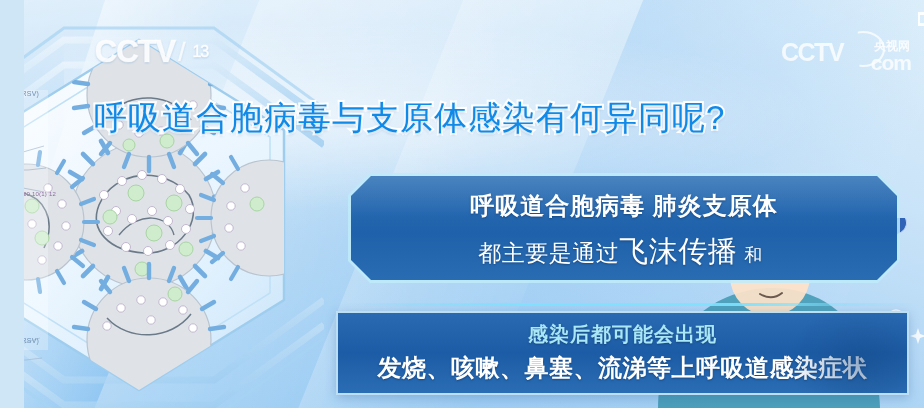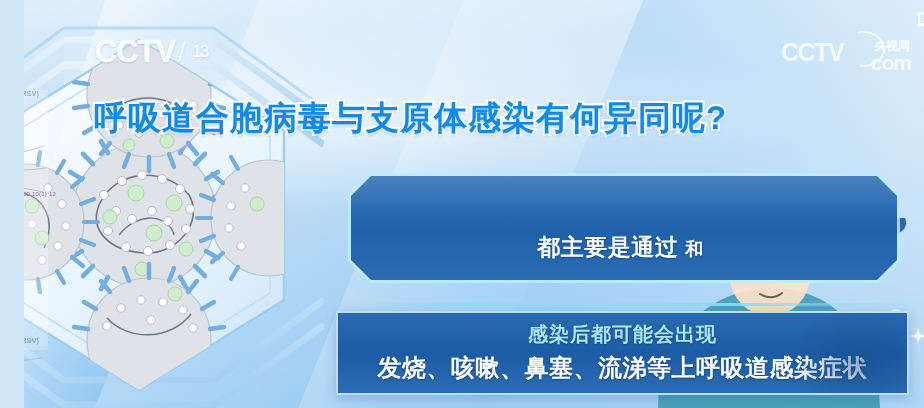--- a/index.html
+++ b/index.html
@@ -105,21 +105,21 @@
 
   
   #pip-icon {
     position:absolute; left:892px; top:10px; width:22px; height:20px;
     cursor:pointer;
   }
 
   
   #headline {
     position:absolute; left:70px; top:96px;
-    font-size:33px; font-weight:bold; letter-spacing:1px;
+    font-size:33px; font-weight:normal; letter-spacing:1px;
     color:#0f8ae8;
     -webkit-text-stroke:4px #ffffff;
     paint-order:stroke fill;
     text-shadow:0 2px 3px rgba(70,130,190,.35);
     white-space:nowrap;
   }
 
   
   #box1 {
     position:absolute; left:327px; top:176px; width:546px; height:104px;
@@ -142,21 +142,21 @@
     clip-path:polygon(22px 0, calc(100% - 22px) 0, 100% 22px, 100% calc(100% - 22px),
                       calc(100% - 22px) 100%, 22px 100%, 0 calc(100% - 22px), 0 22px);
   }
   #box1 .l1 {
     position:absolute; left:0; right:0; top:14px; text-align:center;
     color:#ffffff; font-size:24px; font-weight:bold; letter-spacing:1px;
     text-shadow:0 1px 2px rgba(10,45,90,.5);
   }
   #box1 .l2 {
     position:absolute; left:0; right:0; top:56px; text-align:center;
-    color:#ffffff; font-weight:bold; letter-spacing:.5px; white-space:nowrap;
+    color:#ffffff; font-weight:normal; letter-spacing:.5px; white-space:nowrap;
     text-shadow:0 1px 2px rgba(10,45,90,.5);
     font-size:23px;
     display:flex; align-items:baseline; justify-content:center;
   }
   #box1 .l2 .norm { font-size:23px; }
   #box1 .l2 .big  { font-size:29px; }
   #box1 .l2 .sm   { font-size:18px; padding:0 7px; }
 
   
   #box2-frame {
@@ -495,22 +495,24 @@
     <svg width="22" height="20" viewBox="0 0 22 20">
       <path d="M2,2 H14 V7 H11 V5 H4 V13 H8 V16 H2 Z" fill="#ffffff" opacity=".95"></path>
       <rect x="10" y="8" width="10" height="9" fill="none" stroke="#ffffff" stroke-width="2.2" opacity=".95"></rect>
     </svg>
   </div>
 
   <div id="headline">呼吸道合胞病毒与支原体感染有何异同呢?</div>
 
   <div id="box1-frame"></div>
   <div id="box1">
+    <div class="l1">呼吸道合胞病毒  肺炎支原体</div>
     <div class="l2">
       <span class="norm">都主要是通过</span>
+      <span class="big">飞沫传播</span>
       <span class="sm">和</span>
     </div>
   </div>
 
   <div id="box2-topline"></div>
   <div id="box2-frame">
     <div id="box2">
       <div class="l1">感染后都可能会出现</div>
       <div class="l2">发烧、咳嗽、鼻塞、流涕等上呼吸道感染症状</div>
     </div>

